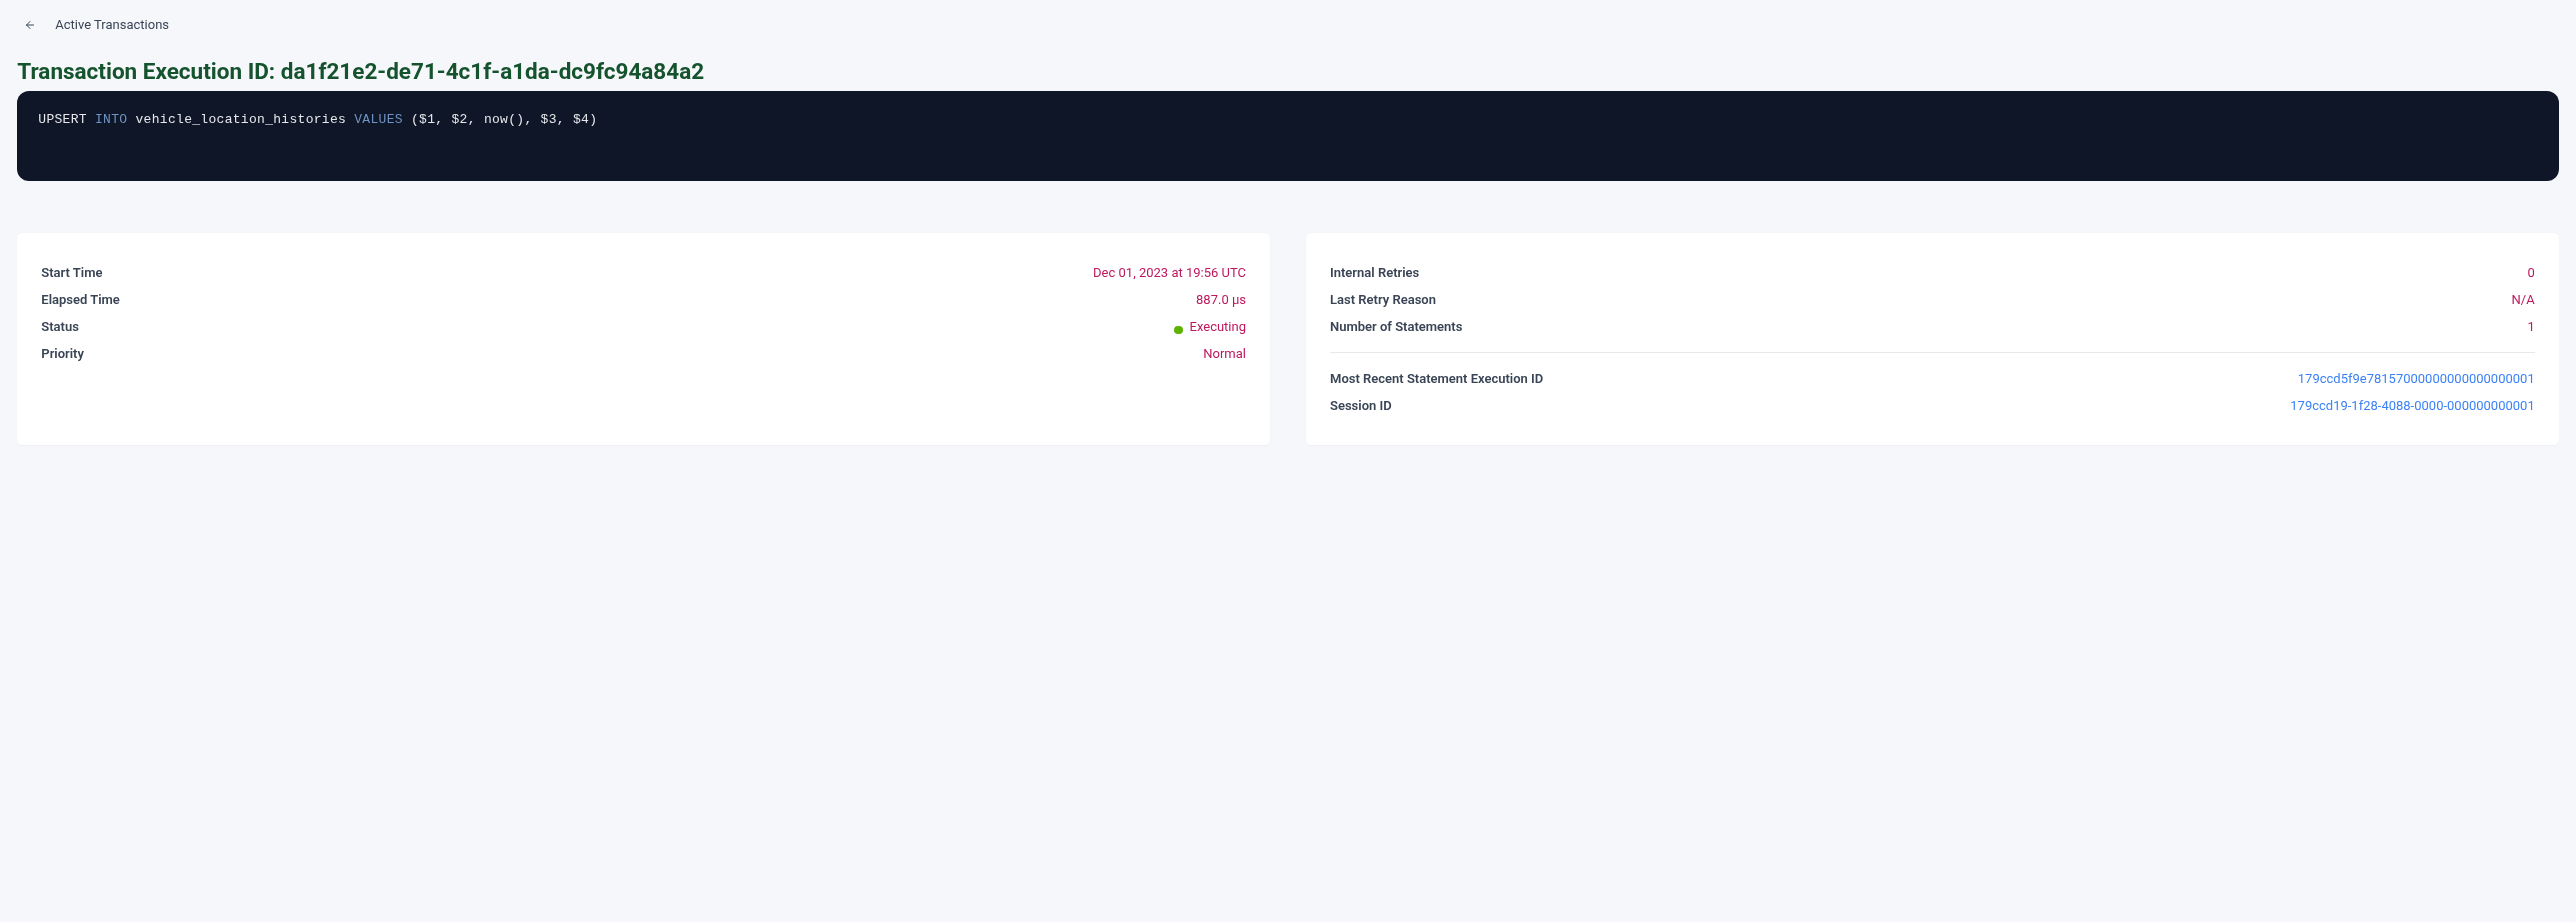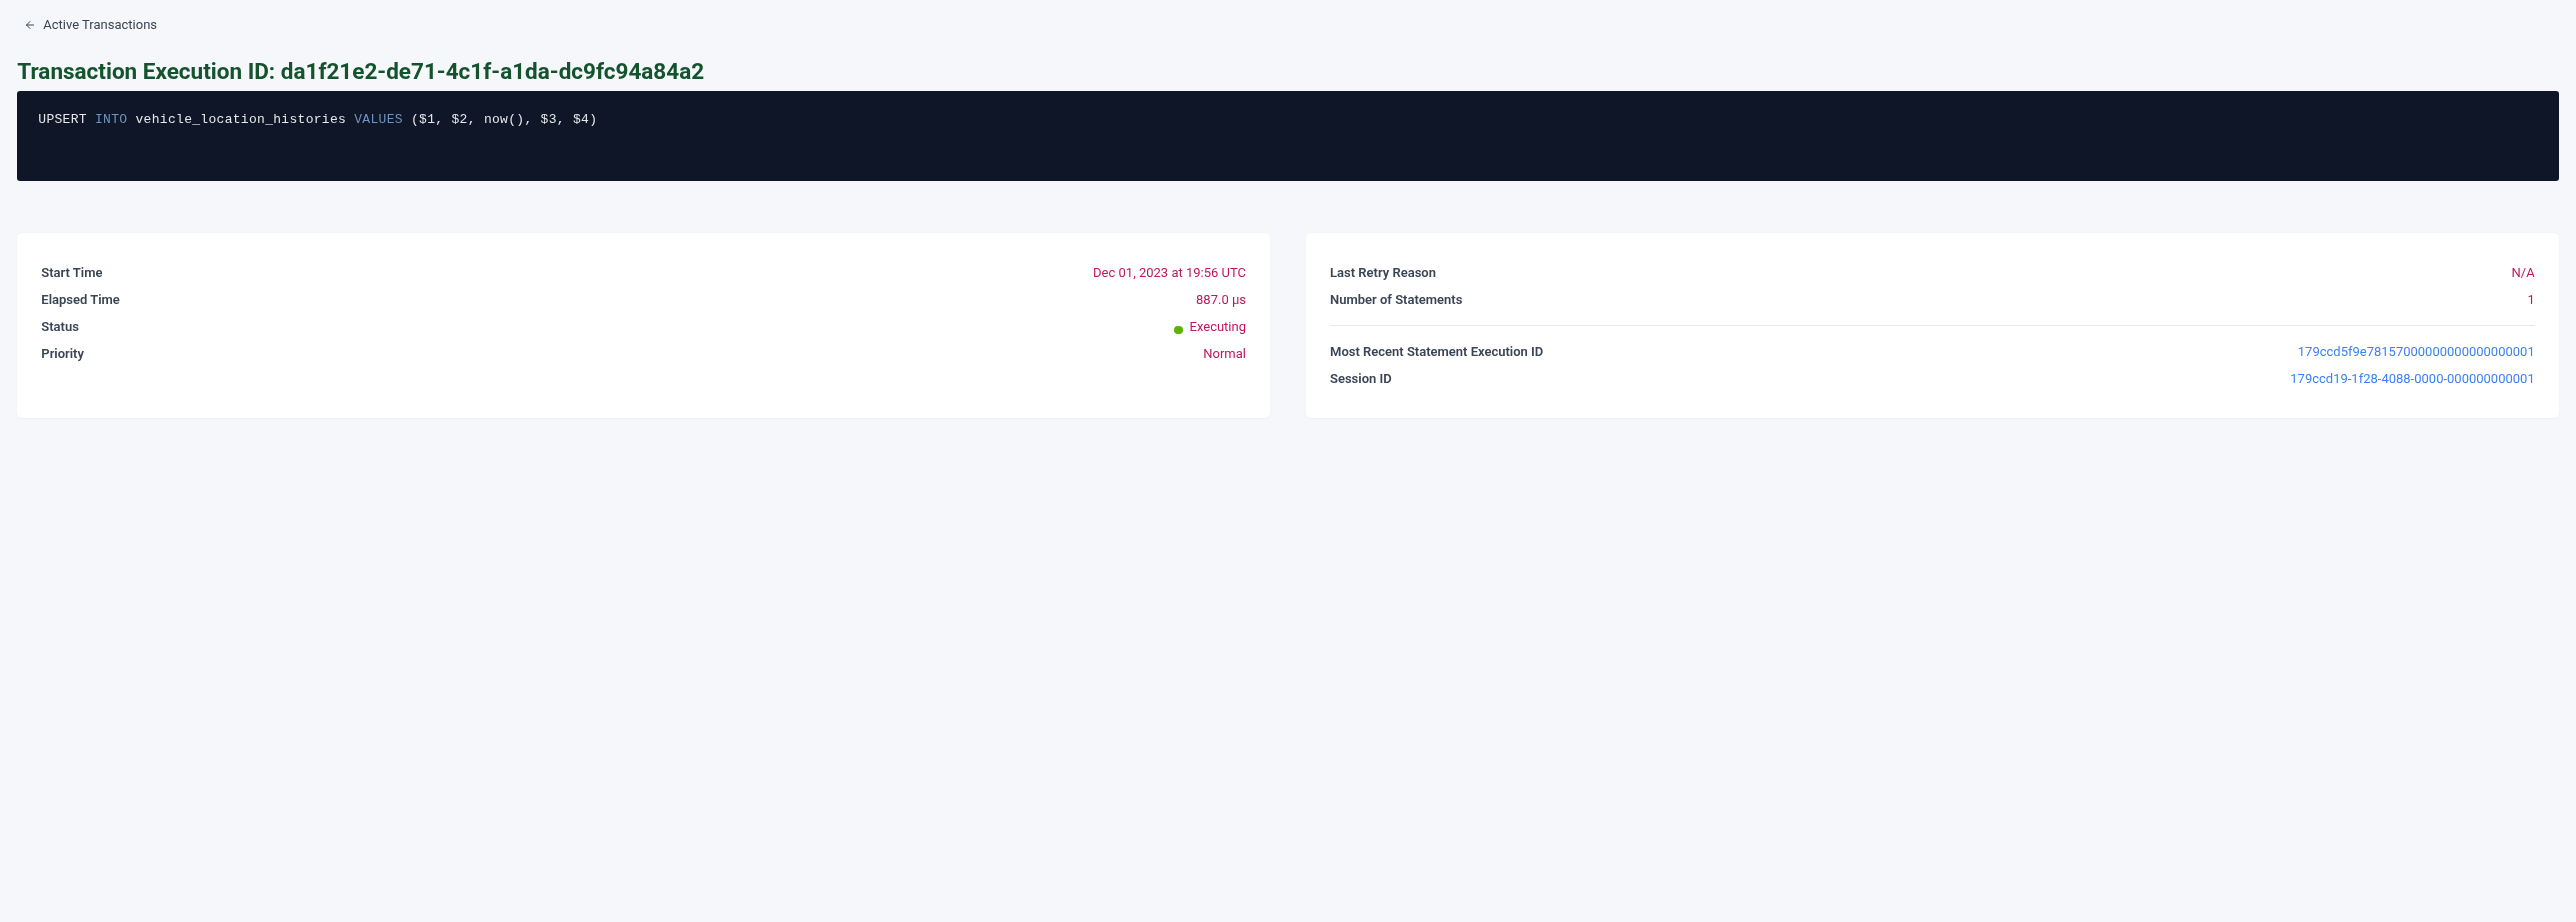--- a/index.html
+++ b/index.html
@@ -9,21 +9,21 @@
   }
   body {
     font-family: -apple-system, BlinkMacSystemFont, "Segoe UI", Roboto, "Helvetica Neue", Arial, sans-serif;
     background-color: #f5f7fa;
     color: #394455;
     padding: 17.3px;
   }
   .breadcrumb {
     display: flex;
     align-items: center;
-    gap: 7px;
+    gap: 19px;
     margin-bottom: 26px;
     margin-left: 7px;
   }
   .breadcrumb-icon {
     width: 12px;
     height: 12px;
     display: flex;
     align-items: center;
     justify-content: center;
   }
@@ -36,21 +36,21 @@
     cursor: pointer;
   }
   .page-title {
     font-size: 22.5px;
     font-weight: 700;
     color: #14532d;
     margin-bottom: 7px;
   }
   .sql-block {
     background-color: #0f1628;
-    border-radius: 3px;
+    border-radius: 12px;
     padding: 19px 21px;
     margin-bottom: 52px;
     min-height: 90px;
   }
   .sql-text {
     font-family: "SFMono-Regular", Consolas, "Liberation Mono", Menlo, monospace;
     font-size: 13px;
     color: #e6e8eb;
     letter-spacing: 0.3px;
   }
@@ -143,20 +143,24 @@
       </span>
     </div>
     <div class="field-row">
       <span class="field-label">Priority</span>
       <span class="field-value">Normal</span>
     </div>
   </div>
 
   <div class="card">
     <div class="field-row">
+      <span class="field-label">Internal Retries</span>
+      <span class="field-value">0</span>
+    </div>
+    <div class="field-row">
       <span class="field-label">Last Retry Reason</span>
       <span class="field-value">N/A</span>
     </div>
     <div class="field-row">
       <span class="field-label">Number of Statements</span>
       <span class="field-value">1</span>
     </div>
     <hr class="divider">
     <div class="field-row">
       <span class="field-label">Most Recent Statement Execution ID</span>

